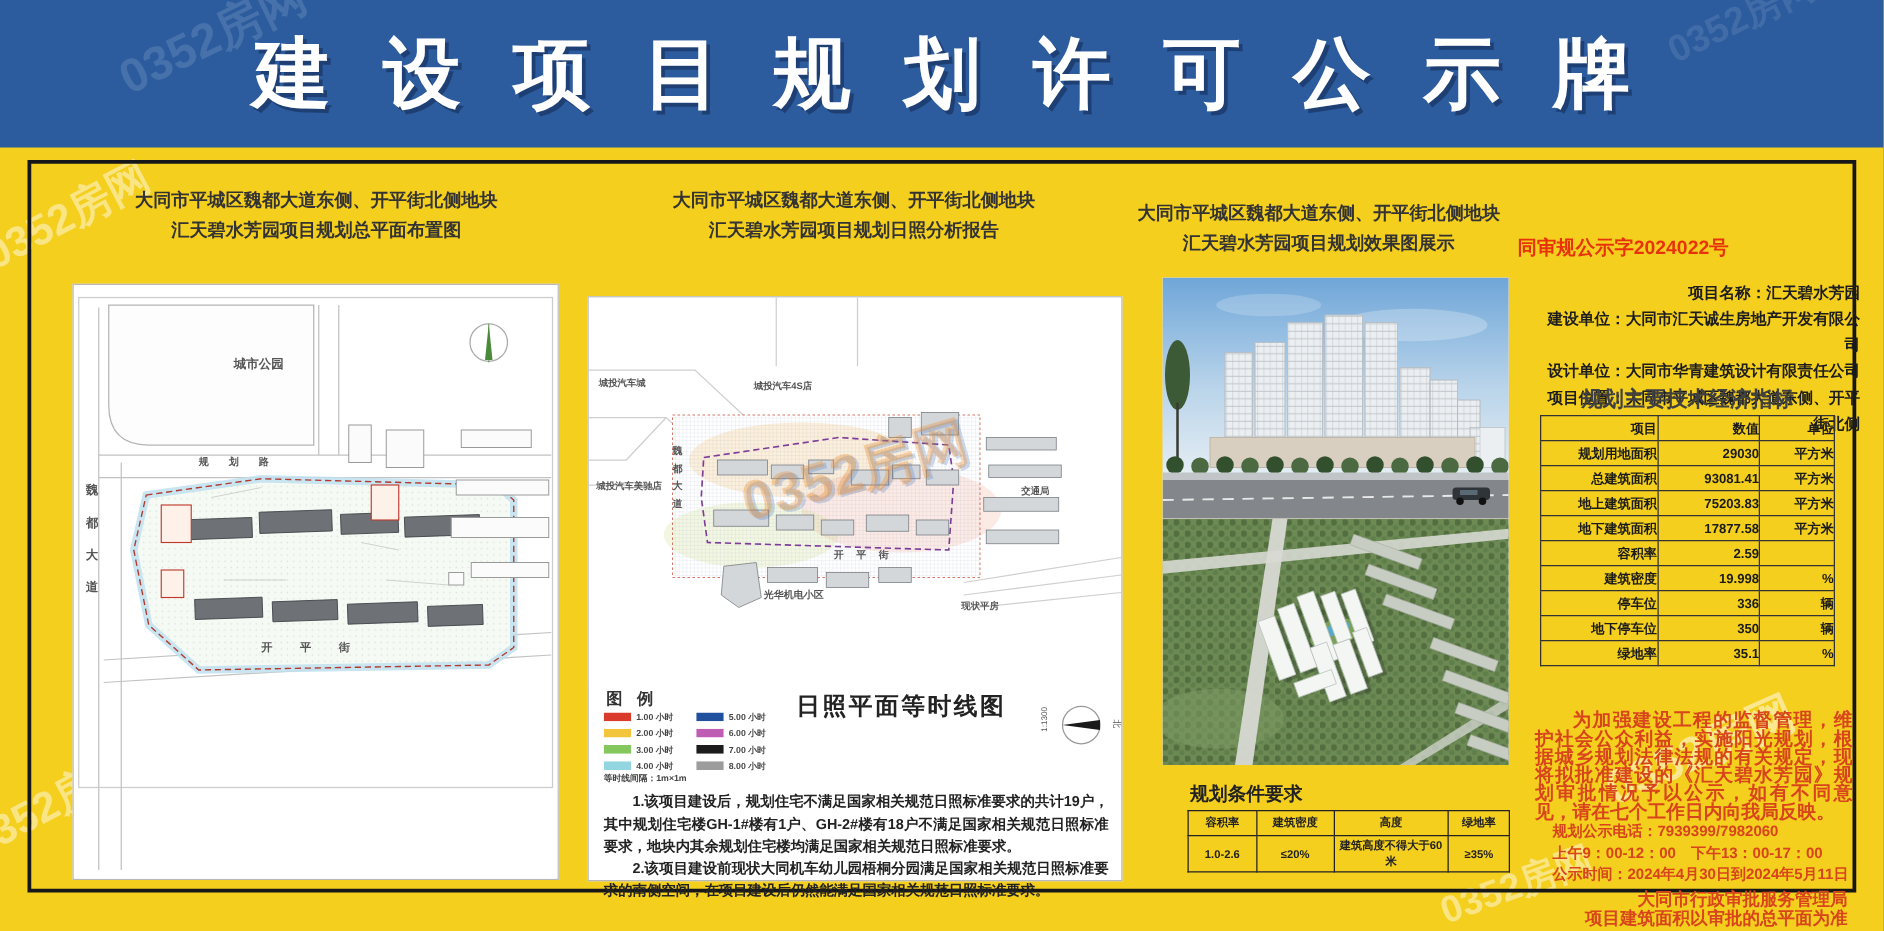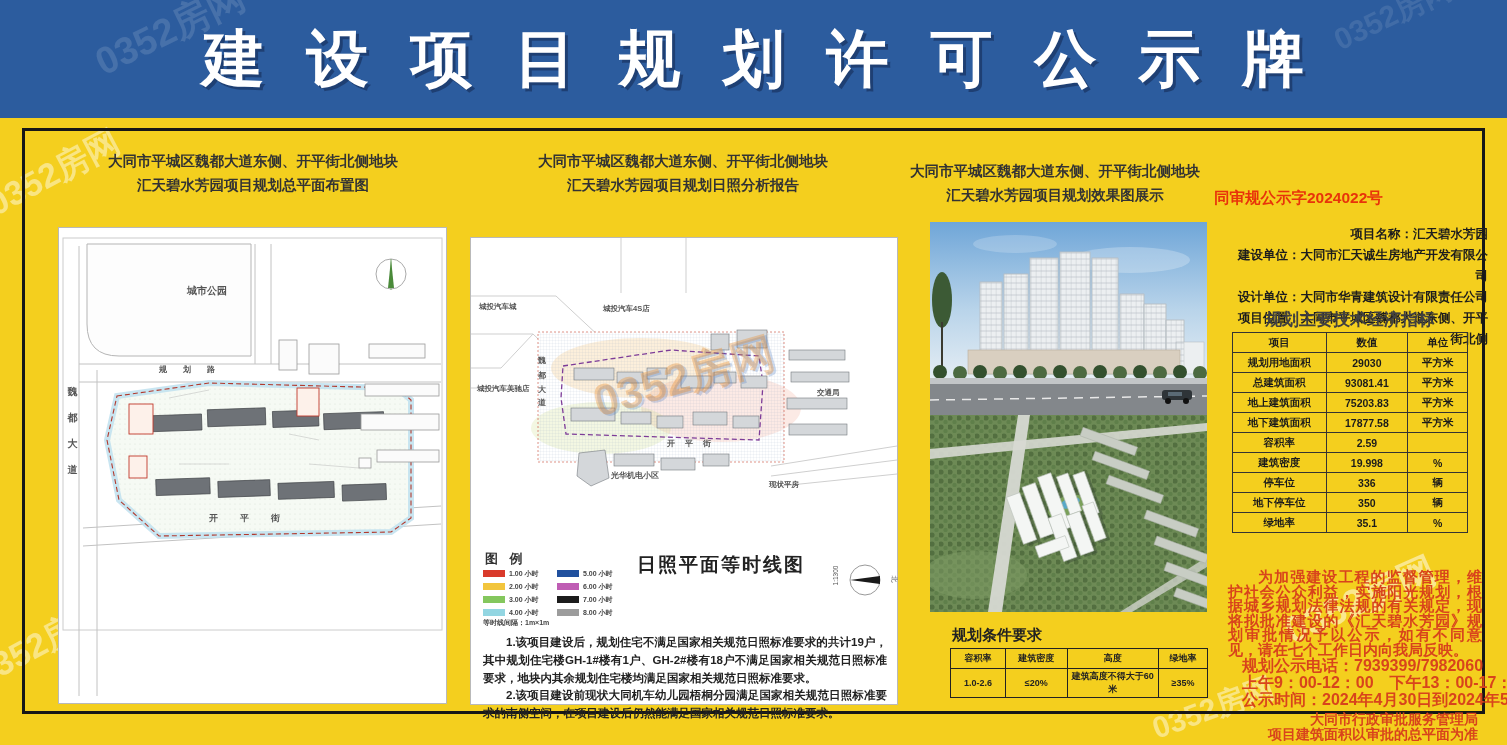--- a/index.html
+++ b/index.html
@@ -71,26 +71,26 @@
       color:#222;text-align:center;padding:0;}
   .cond-table th{height:20px;}
   .cond-table td{height:29px;}
   
   .pinfo{position:absolute;left:1232px;top:224px;width:256px;font-size:12.5px;
          font-weight:bold;color:#1d1d1d;line-height:21px;text-align:right;}
   .ind-title{position:absolute;left:1230px;top:308px;width:240px;text-align:center;
              font-size:17px;font-weight:bold;color:#404040;}
   .ind-table{position:absolute;left:1232px;top:332px;width:236px;border-collapse:collapse;}
   .ind-table th,.ind-table td{border:1px solid #333;font-size:10.5px;color:#1b1b1b;
-      text-align:center;padding:0;height:20px;font-weight:bold;}
+      text-align:right;padding:0;height:20px;font-weight:bold;}
   .ind-table .c0{width:94px;} .ind-table .c1{width:82px;} .ind-table .c2{width:60px;}
   
   .notice{position:absolute;left:1228px;top:570px;width:254px;color:#d8441c;font-weight:bold;}
   .notice .para{font-size:15px;line-height:14.5px;text-indent:2em;text-align:justify;margin:0;}
-  .notice .line{font-size:16px;line-height:17px;padding-left:14px;white-space:nowrap;}
+  .notice .line{font-size:12px;line-height:17px;padding-left:14px;white-space:nowrap;}
   .notice .sign{margin-top:4px;text-align:right;font-size:14px;line-height:15px;
                 padding-right:4px;}
   svg{display:block;}
 </style>
 </head>
 <body>
 
 <div class="stage">
 
   <div class="hdr">

